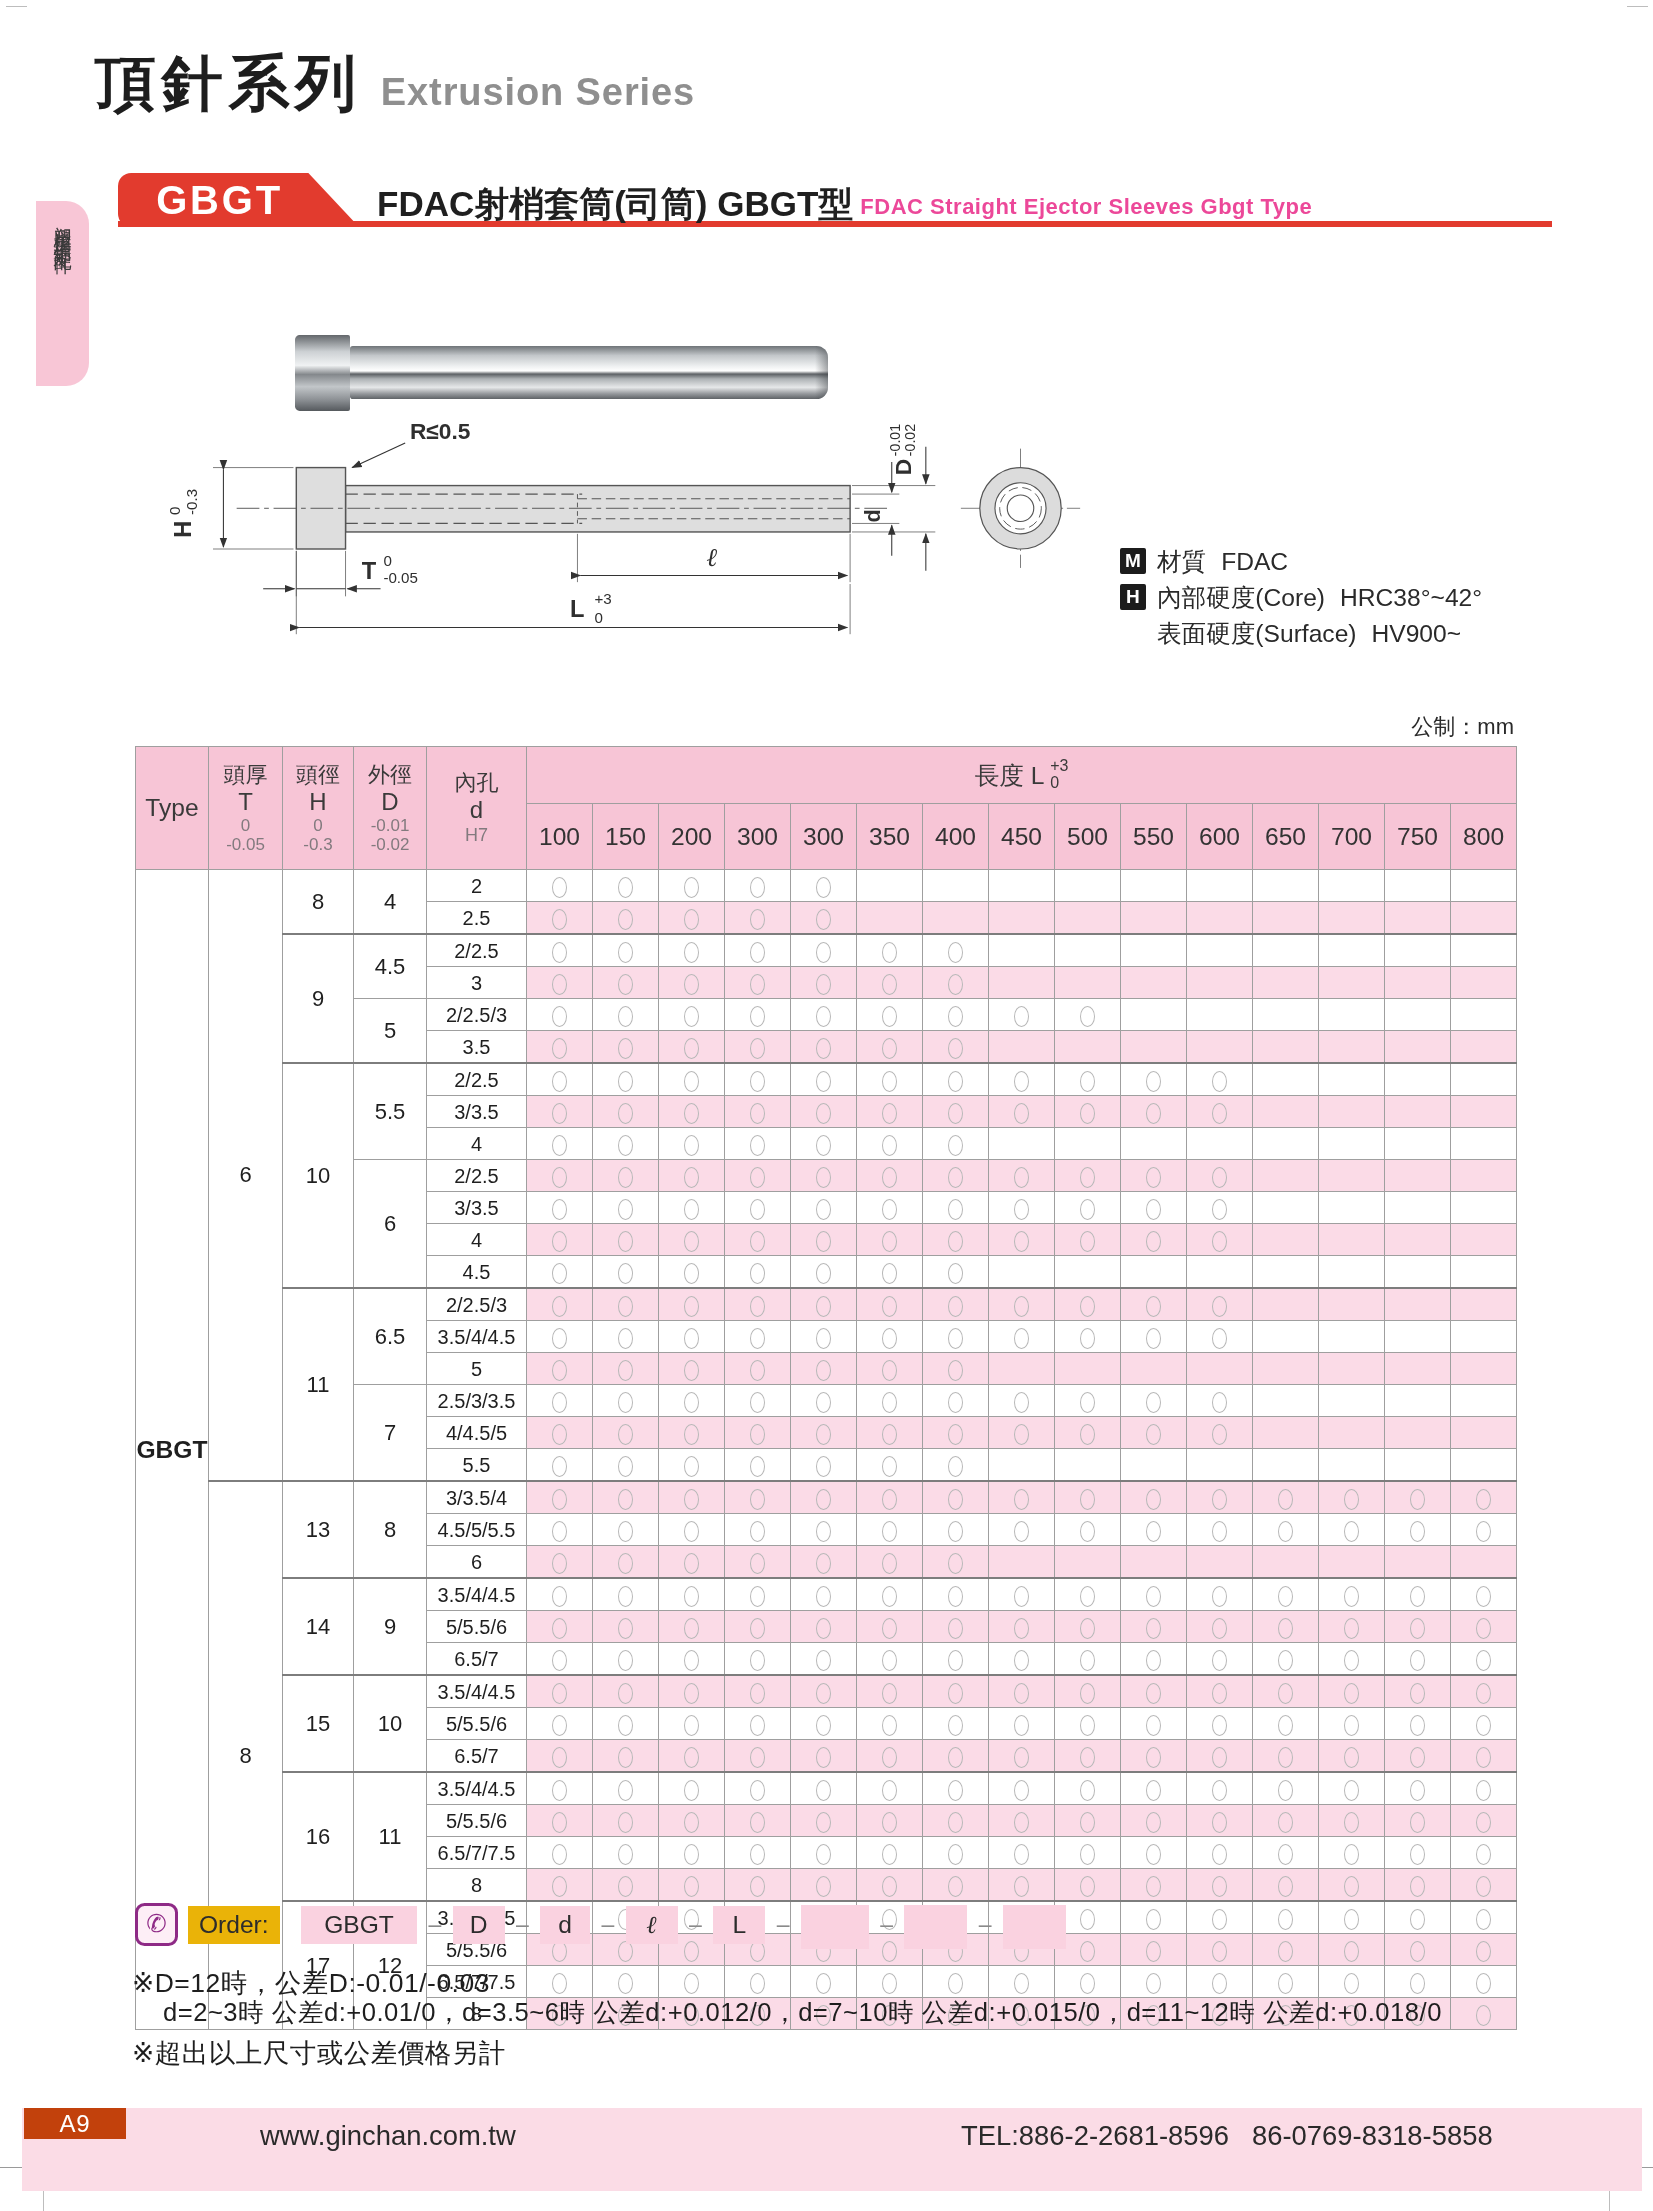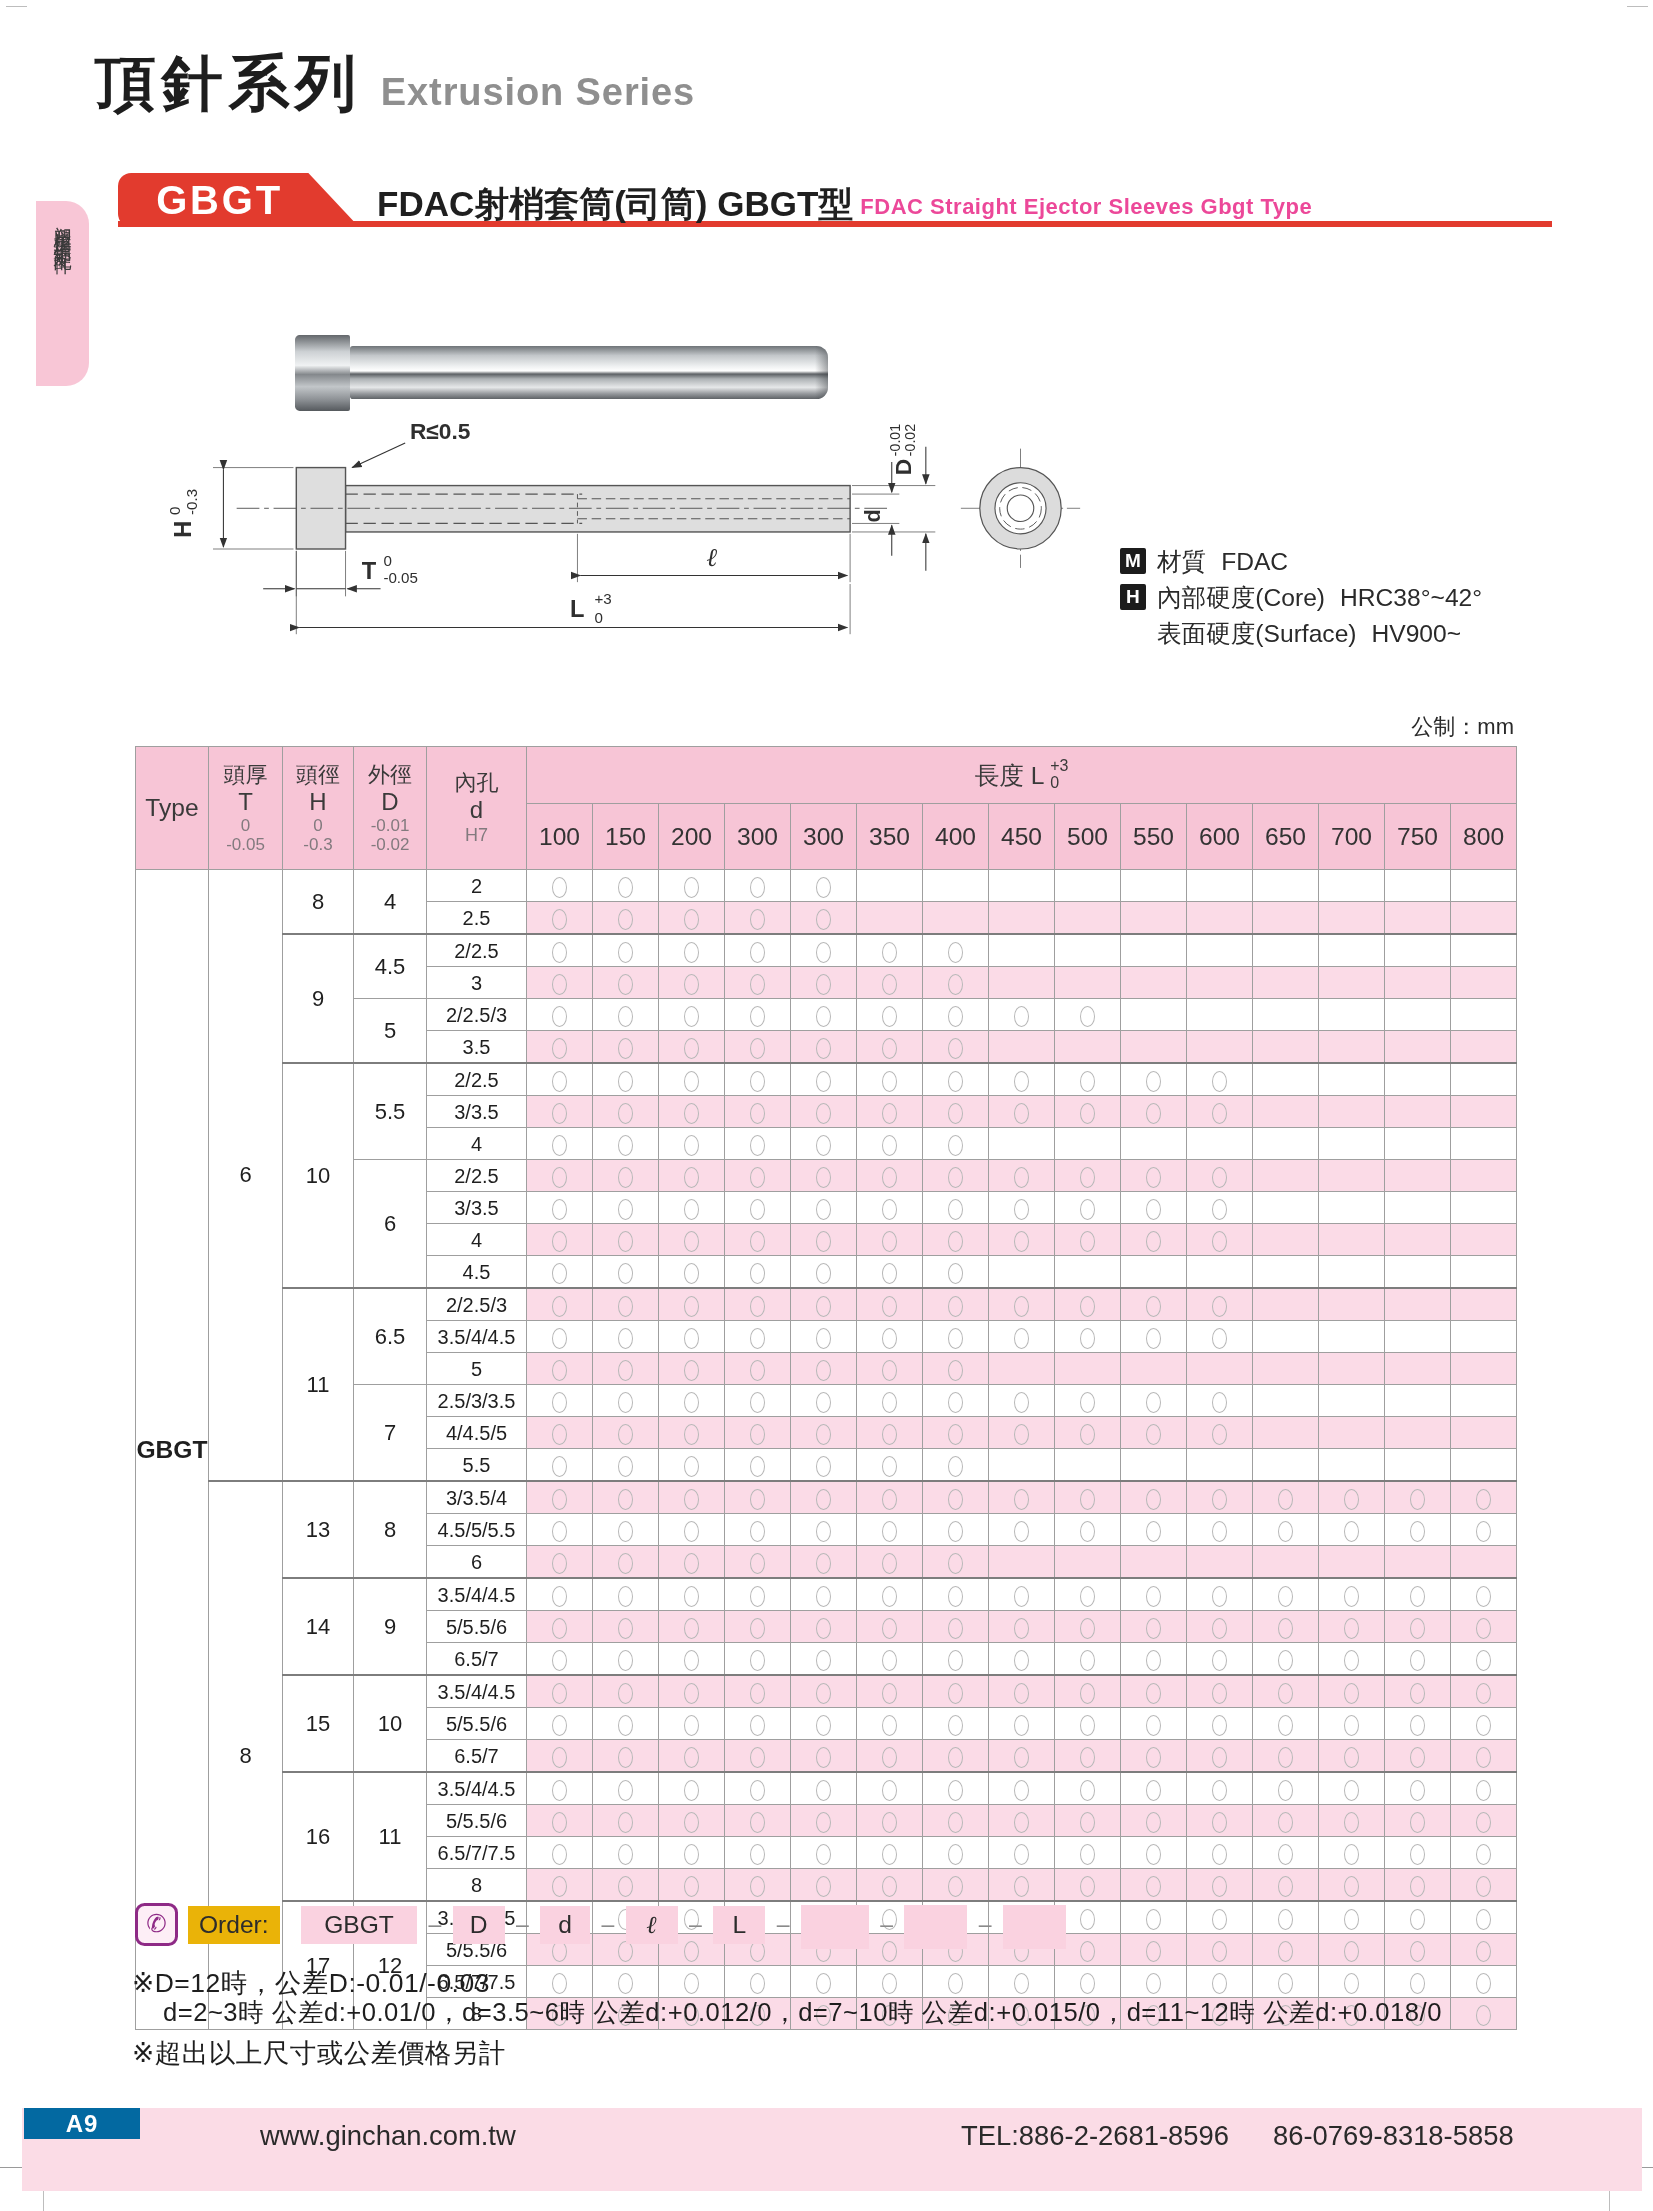--- a/index.html
+++ b/index.html
@@ -88,24 +88,24 @@
 
   
   .note{position:absolute;font-size:26.5px;color:#1e1e1e;letter-spacing:0.5px;}
   .note1{left:132px;top:1953px;margin-top:12px;}
   .note2{left:163px;top:1995px;font-size:25.6px;}
   .note3{left:132px;top:2035px;}
 
   
   .footer-line{position:absolute;left:0;top:2167px;width:1653px;height:0.9px;background:#9a9a9a;}
   .footer-bar{position:absolute;left:22px;top:2108px;width:1620px;height:83px;background:#fbdce6;}
-  .footer-code{position:absolute;left:24px;top:2108px;width:116px;height:31px;background:#0369a1;color:#fff;
-    font-size:24px;font-weight:700;display:flex;align-items:center;justify-content:center;letter-spacing:0.9px;}
+  .footer-code{position:absolute;left:24px;top:2108px;width:102px;height:31px;background:#c2410c;color:#fff;
+    font-size:24px;font-weight:400;display:flex;align-items:center;justify-content:center;letter-spacing:0.9px;}
   .footer-site{position:absolute;left:260px;top:2120px;font-size:27.4px;color:#2a2a2a;}
-  .footer-tel{position:absolute;left:961px;top:2120px;font-size:27.4px;color:#2a2a2a;display:flex;gap:44px;}
+  .footer-tel{position:absolute;left:961px;top:2120px;font-size:27.4px;color:#2a2a2a;display:flex;gap:23px;}
 </style>
 </head>
 <body>
 
 <div class="page">
 
   <div class="mark" style="left:5.7px;top:5.7px;width:21px;height:0.9px;"></div>
   <div class="mark" style="left:1627px;top:5.7px;width:21px;height:0.9px;"></div>
   <div class="mark" style="left:43px;top:2188px;width:0.9px;height:24px;"></div>
   <div class="mark" style="left:1609px;top:2188px;width:0.9px;height:24px;"></div>

